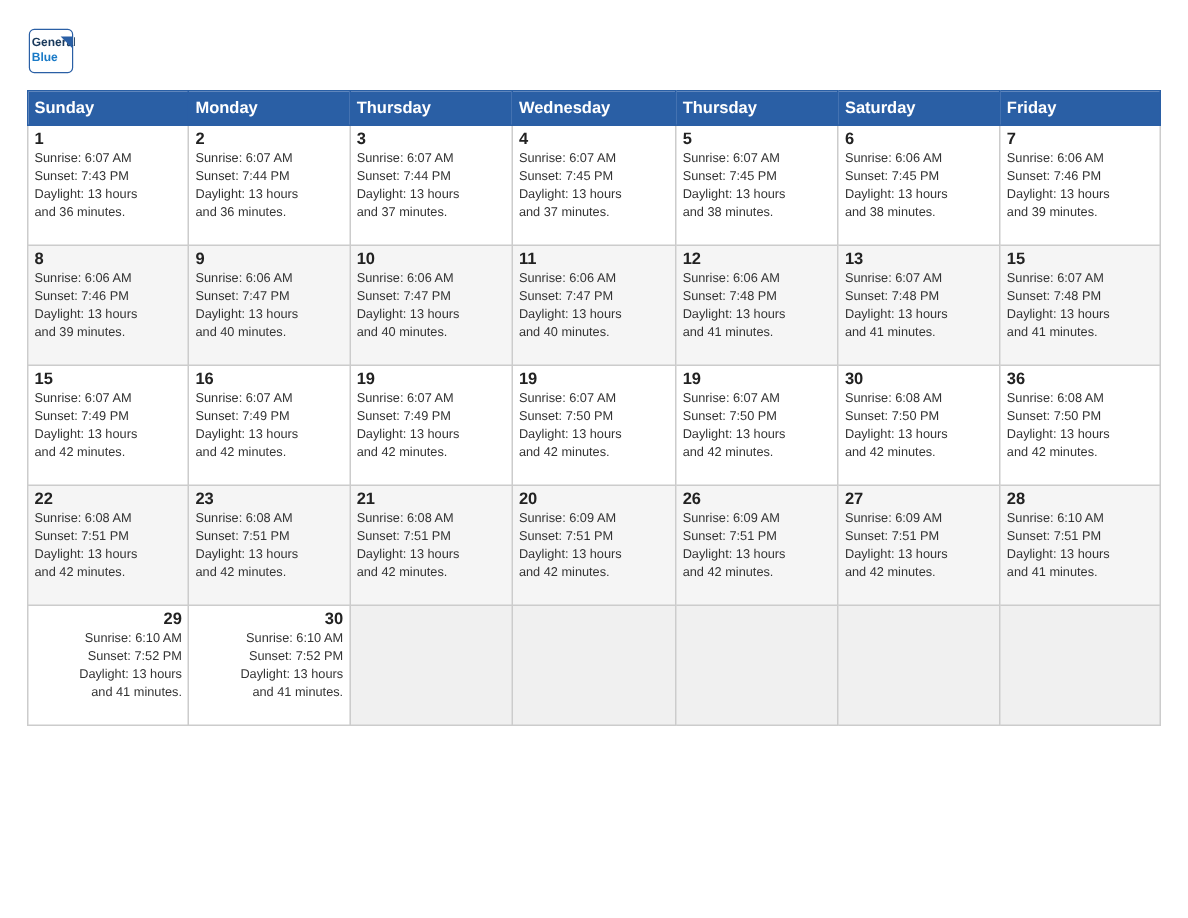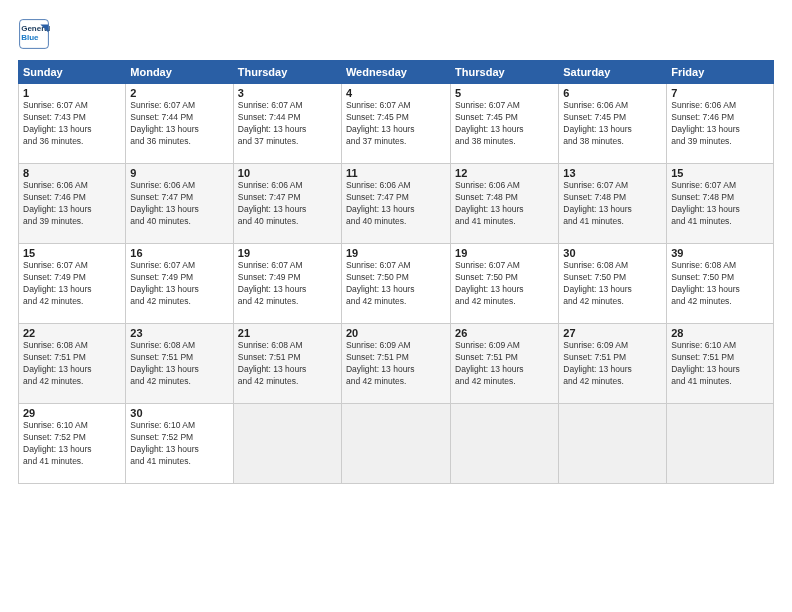--- a/index.html
+++ b/index.html
@@ -87,20 +87,21 @@
     .day-info {
       font-size: 8.5px;
       color: #333;
       line-height: 1.4;
     }
     td.empty {
       background: #f0f0f0 !important;
     }
     .last-row td {
       height: 65px;
+      text-align: right;
     }
   </style>
 </head>
 <body>
 
 <div class="page">
   <div class="header">
     <div class="logo">
       <svg class="logo-icon" viewBox="0 0 40 40">
         <rect x="2" y="2" width="36" height="36" rx="4" fill="#fff" stroke="#2a5fa5" stroke-width="1"></rect>
@@ -271,21 +272,21 @@
 and 42 minutes.</div>
           </td>
           <td>
             <span class="day-num">30</span>
             <div class="day-info" style="white-space: pre-line;">Sunrise: 6:08 AM
 Sunset: 7:50 PM
 Daylight: 13 hours
 and 42 minutes.</div>
           </td>
           <td>
-            <span class="day-num">39</span>
+            <span class="day-num">36</span>
             <div class="day-info" style="white-space: pre-line;">Sunrise: 6:08 AM
 Sunset: 7:50 PM
 Daylight: 13 hours
 and 42 minutes.</div>
           </td>
         </tr>
         <tr>
           <td>
             <span class="day-num">22</span>
             <div class="day-info" style="white-space: pre-line;">Sunrise: 6:08 AM

